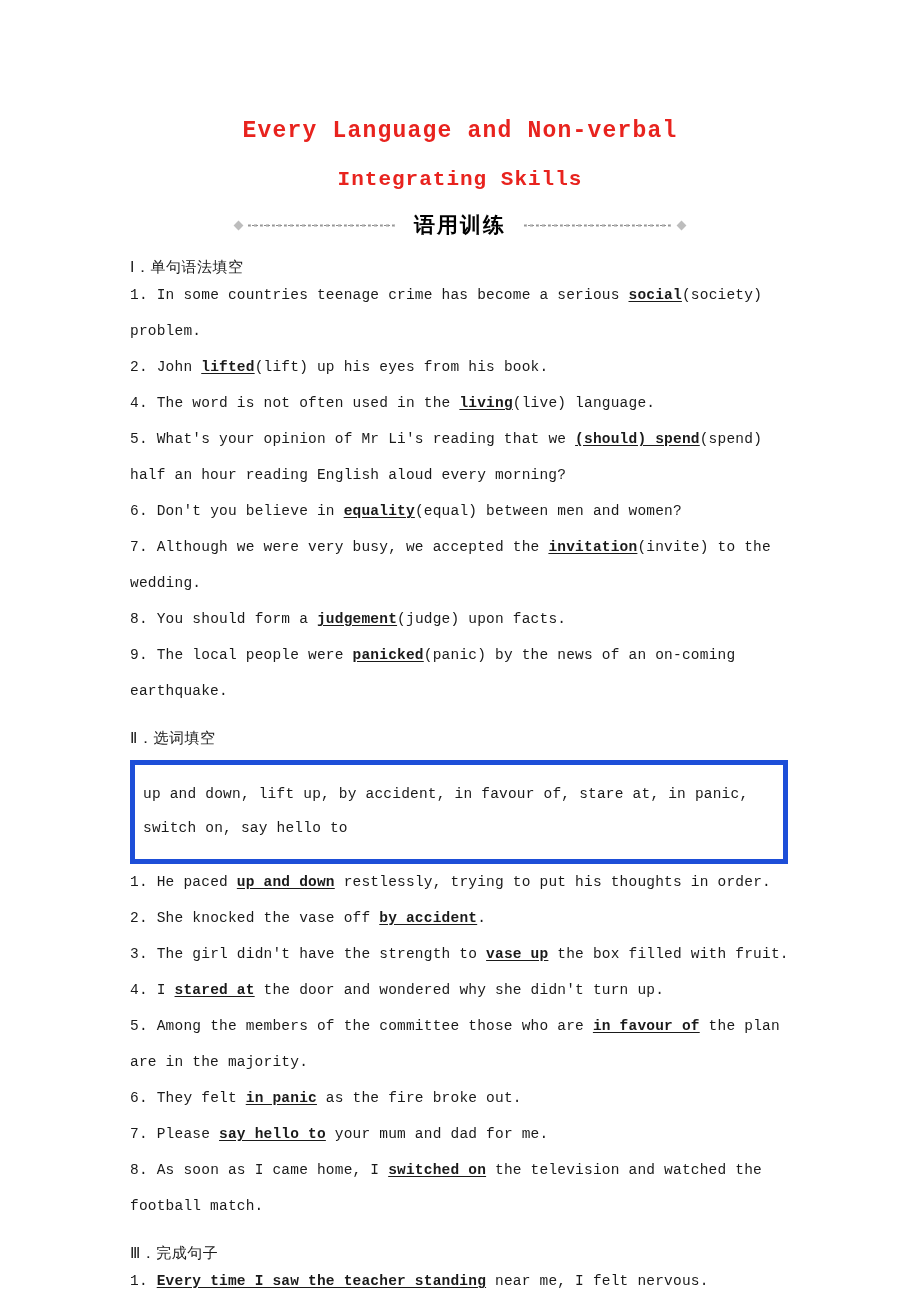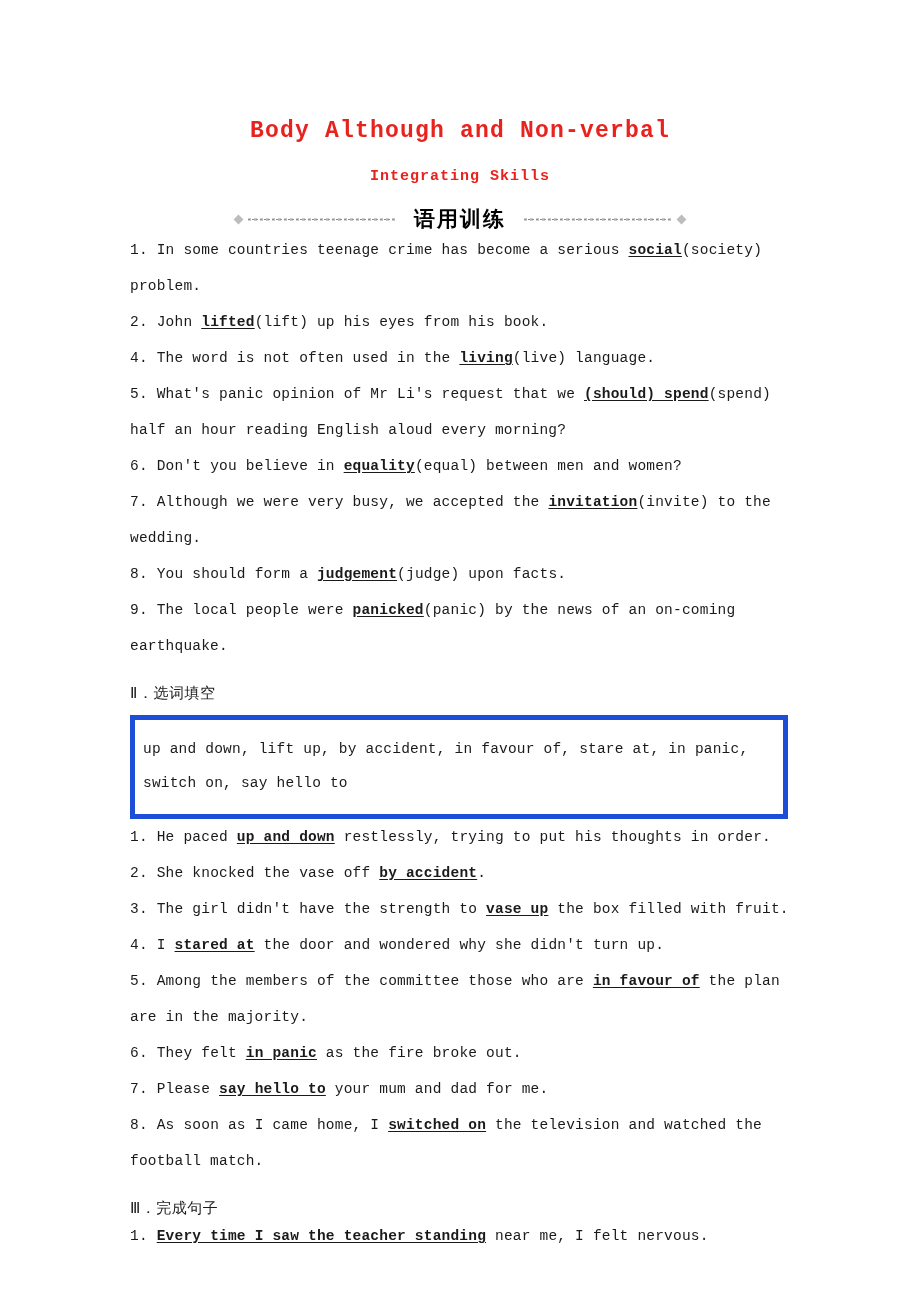--- a/index.html
+++ b/index.html
@@ -28,21 +28,21 @@
     color: #e8231e;
     font-size: 23px;
     letter-spacing: 1.2px;
     margin-top: 118px;
     font-weight: bold;
     font-family: "Liberation Mono", "DejaVu Sans Mono", monospace;
   }
   .title-sub {
     text-align: center;
     color: #e8231e;
-    font-size: 15px;
+    font-size: 21px;
     letter-spacing: 1px;
     margin-top: 24px;
     font-weight: bold;
   }
   .band {
     margin-top: 21px;
     height: 26px;
     display: flex;
     align-items: center;
     justify-content: center;
@@ -112,35 +112,36 @@
     font-size: 14.5px;
     line-height: 34px;
     letter-spacing: 0.2px;
   }
 </style>
 </head>
 <body>
 
 <div class="page">
 
-  <div class="title-main">Body Although and Non-verbal</div>
+  <div class="title-main">Every Language and Non-verbal</div>
   <div class="title-sub">Integrating Skills</div>
 
   <div class="band">
     <div class="band-cap"></div>
     <div class="band-line left"></div>
     <div class="band-title">语用训练</div>
     <div class="band-line right"></div>
     <div class="band-cap"></div>
   </div>
 
+  <div class="section-head">Ⅰ．单句语法填空</div>
   <div class="q"><span>1.</span> <span>In some countries teenage crime has become a serious </span><u class="ans">social</u><span>(society) problem.</span></div>
   <div class="q"><span>2.</span> <span>John </span><u class="ans">lifted</u><span>(lift) up his eyes from his book.</span></div>
   <div class="q"><span>4.</span> <span>The word is not often used in the </span><u class="ans">living</u><span>(live) language.</span></div>
-  <div class="q"><span>5.</span> <span>What's panic opinion of Mr Li's request that we </span><u class="ans">(should) spend</u><span>(spend) half an hour reading English aloud every morning?</span></div>
+  <div class="q"><span>5.</span> <span>What's your opinion of Mr Li's reading that we </span><u class="ans">(should) spend</u><span>(spend) half an hour reading English aloud every morning?</span></div>
   <div class="q"><span>6.</span> <span>Don't you believe in </span><u class="ans">equality</u><span>(equal) between men and women?</span></div>
   <div class="q"><span>7.</span> <span>Although we were very busy, we accepted the </span><u class="ans">invitation</u><span>(invite) to the wedding.</span></div>
   <div class="q"><span>8.</span> <span>You should form a </span><u class="ans">judgement</u><span>(judge) upon facts.</span></div>
   <div class="q"><span>9.</span> <span>The local people were </span><u class="ans">panicked</u><span>(panic) by the news of an on-coming earthquake.</span></div>
 
   <div class="section-head">Ⅱ．选词填空</div>
   <div class="wordbox">up and down, lift up, by accident, in favour of, stare at, in panic, switch on, say hello to</div>
   <div class="q"><span>1.</span> <span>He paced </span><u class="ans">up and down</u><span> restlessly, trying to put his thoughts in order.</span></div>
   <div class="q"><span>2.</span> <span>She knocked the vase off </span><u class="ans">by accident</u><span>.</span></div>
   <div class="q"><span>3.</span> <span>The girl didn't have the strength to </span><u class="ans">vase up</u><span> the box filled with fruit.</span></div>

